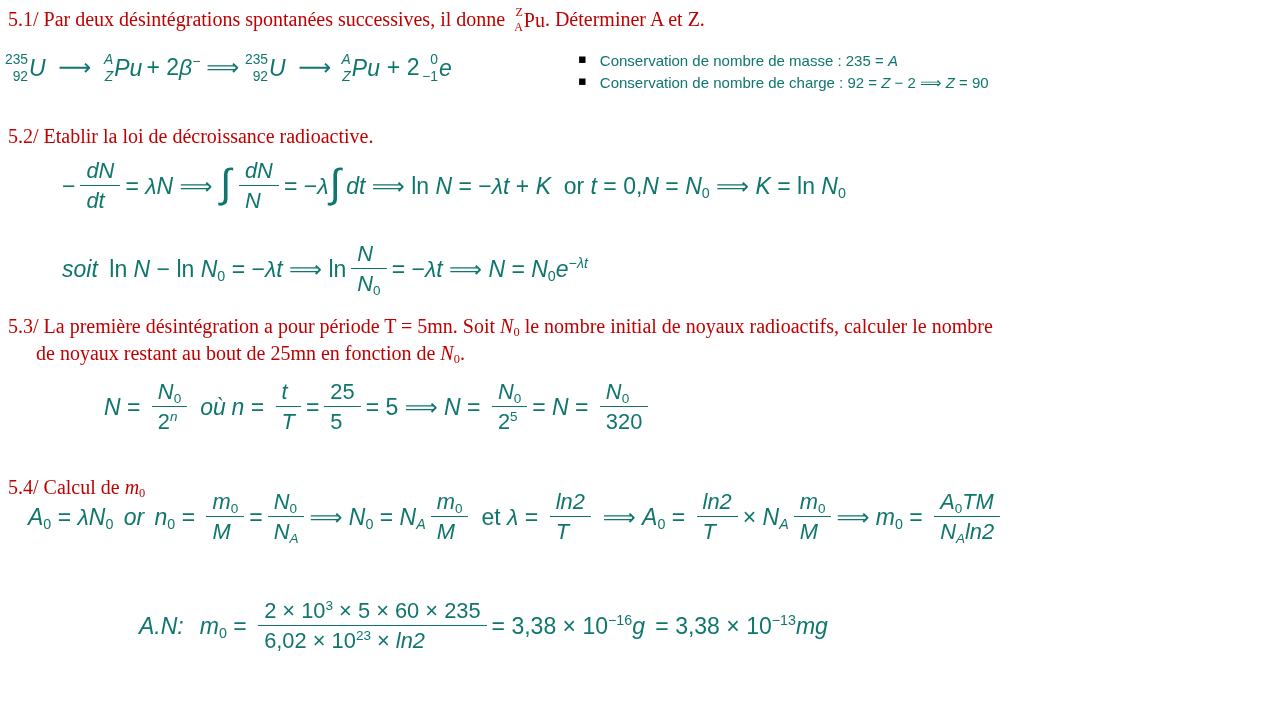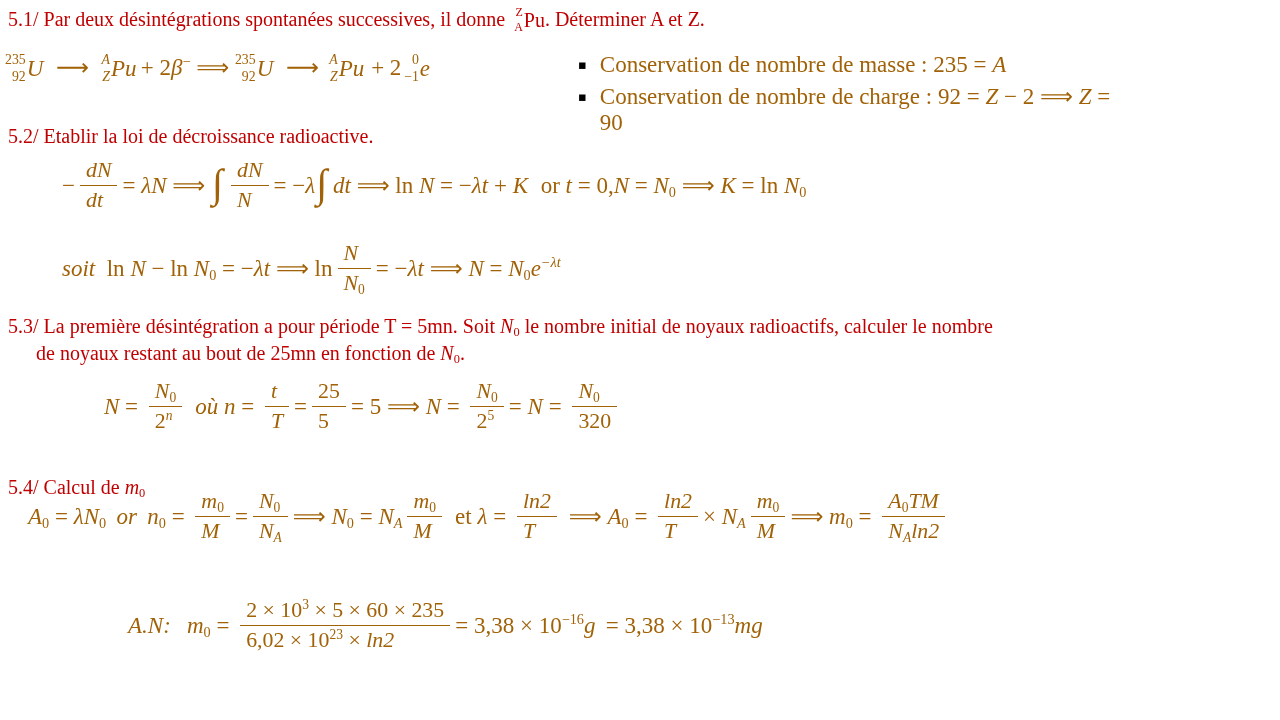--- a/index.html
+++ b/index.html
@@ -1,35 +1,35 @@
 <!DOCTYPE html>
 <html><head>
 <meta charset="utf-8">
 <style>
   html,body{margin:0;padding:0;background:#fff;}
   #canvas{position:relative;width:1120px;height:720px;background:#ffffff;overflow:hidden;}
   .line{position:absolute;white-space:nowrap;}
-  .math{font-family:Liberation Serif, serif;font-size:23px;color:#a16207;}
+  .math{font-family:Liberation Sans, sans-serif;font-size:23px;color:#0f766e;}
   .red{font-family:"Liberation Serif","DejaVu Serif",serif;font-size:20px;color:#C00000;}
   .tok-r{font-style:normal;}
   .tok-i{font-style:italic;}
   .tok-sup{display:inline-block;font-size:62%;line-height:1;position:relative;top:-0.62em;}
   .tok-sub{display:inline-block;font-size:62%;line-height:1;position:relative;top:0.28em;}
   .tok-sp{display:inline-block;}
   .tok-int{display:inline-block;font-size:175%;line-height:1;vertical-align:middle;position:relative;top:-0.08em;margin:0 3px 0 1px;}
   .frac{display:inline-flex;flex-direction:column;align-items:stretch;text-align:left;vertical-align:middle;margin:0 5px;line-height:1.15;font-size:95%;position:relative;top:-2px;}
   .frac-n{display:block;padding:0 6px 2px 6px;}
   .frac-d{display:block;padding:2px 6px 0 6px;border-top:1.5px solid currentColor;}
   .nuc{display:inline-flex;align-items:center;vertical-align:middle;line-height:1;position:relative;top:-1px;}
   .nuc-pre{display:inline-flex;flex-direction:column;align-items:flex-end;font-size:60%;line-height:1.25;margin-right:1px;}
   .nuc-s{display:block;}
   .bullets{position:absolute;}
   .bullet-row{display:flex;align-items:baseline;margin-bottom:5px;}
   .bullet-marker{font-family:"DejaVu Sans","Liberation Sans",sans-serif;font-size:13px;margin-right:13px;position:relative;top:-3px;color:#000;}
-  .bullet-text{font-size:23px;}
+  .bullet-text{font-size:15px;}
 </style>
 </head>
 <body>
 
 <div id="canvas">
 
   <div class="line red" style="left:8px;top:6px;"><span class="tok-r">5.1/ Par deux désintégrations spontanées successives, il donne </span><span class="tok-sp" style="width: 0.2em;"></span><span class="nuc">
         <span class="nuc-pre">
           <span class="nuc-s">Z</span>
           <span class="nuc-s">A</span>
@@ -134,18 +134,18 @@
         <span class="frac-n"><span class="tok-i">ln2</span></span>
         <span class="frac-d"><span class="tok-i">T</span></span>
       </span><span class="tok-r">× </span><span class="tok-i">N</span><span class="tok-sub tok-i">A</span><span class="frac">
         <span class="frac-n"><span class="tok-i">m</span><span class="tok-sub">0</span></span>
         <span class="frac-d"><span class="tok-i">M</span></span>
       </span><span class="tok-r">⟹ </span><span class="tok-i">m</span><span class="tok-sub">0</span><span class="tok-r"> = </span><span class="frac">
         <span class="frac-n"><span class="tok-i">A</span><span class="tok-sub">0</span><span class="tok-i">TM</span></span>
         <span class="frac-d"><span class="tok-i">N</span><span class="tok-sub tok-i">A</span><span class="tok-i">ln2</span></span>
       </span></div>
 
-  <div class="line math" style="left:128px;top:600px;"><span class="tok-i">A.N:</span><span class="tok-sp" style="width: 0.7em;"></span><span class="tok-i">m</span><span class="tok-sub">0</span><span class="tok-r"> = </span><span class="frac">
+  <div class="line math" style="left:139px;top:600px;"><span class="tok-i">A.N:</span><span class="tok-sp" style="width: 0.7em;"></span><span class="tok-i">m</span><span class="tok-sub">0</span><span class="tok-r"> = </span><span class="frac">
         <span class="frac-n"><span class="tok-r">2 × 10</span><span class="tok-sup">3</span><span class="tok-r"> × 5 × 60 × 235</span></span>
         <span class="frac-d"><span class="tok-r">6,02 × 10</span><span class="tok-sup">23</span><span class="tok-r"> × </span><span class="tok-i">ln2</span></span>
       </span><span class="tok-r">= 3,38 × 10</span><span class="tok-sup">−16</span><span class="tok-i">g</span><span class="tok-sp" style="width: 0.45em;"></span><span class="tok-r">= 3,38 × 10</span><span class="tok-sup">−13</span><span class="tok-i">mg</span></div>
 
 </div>
 
 </body></html>

